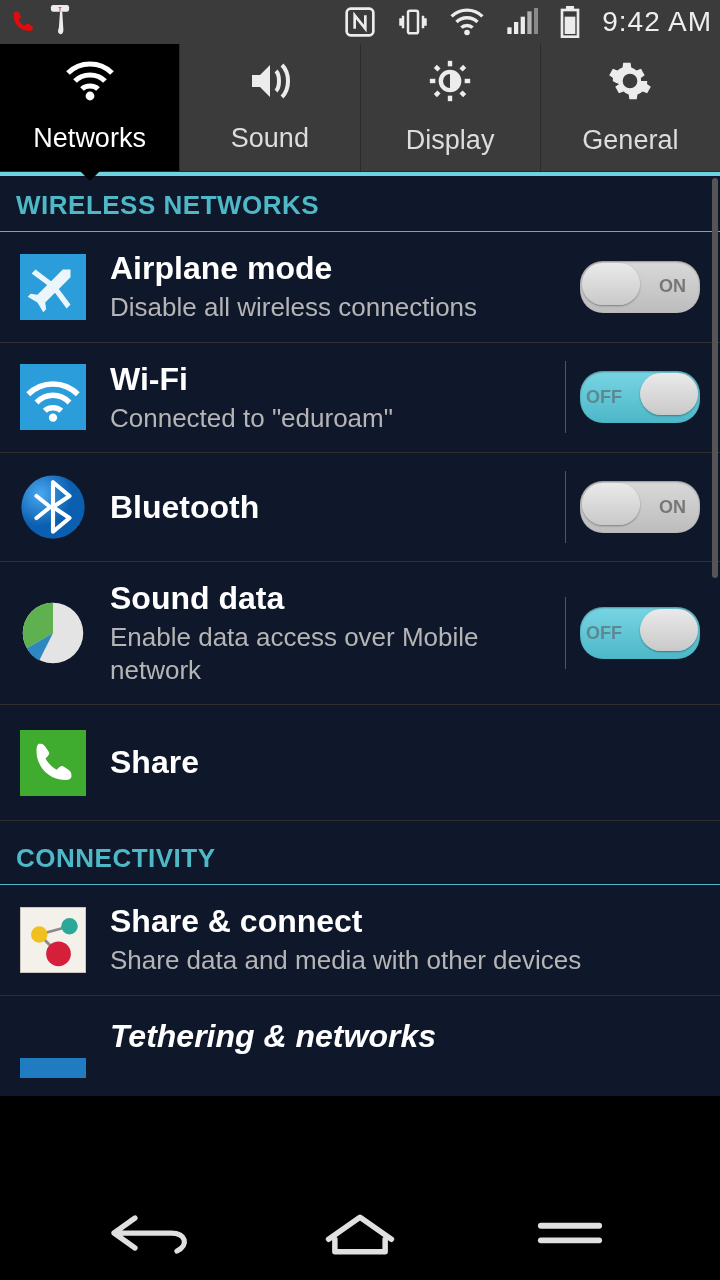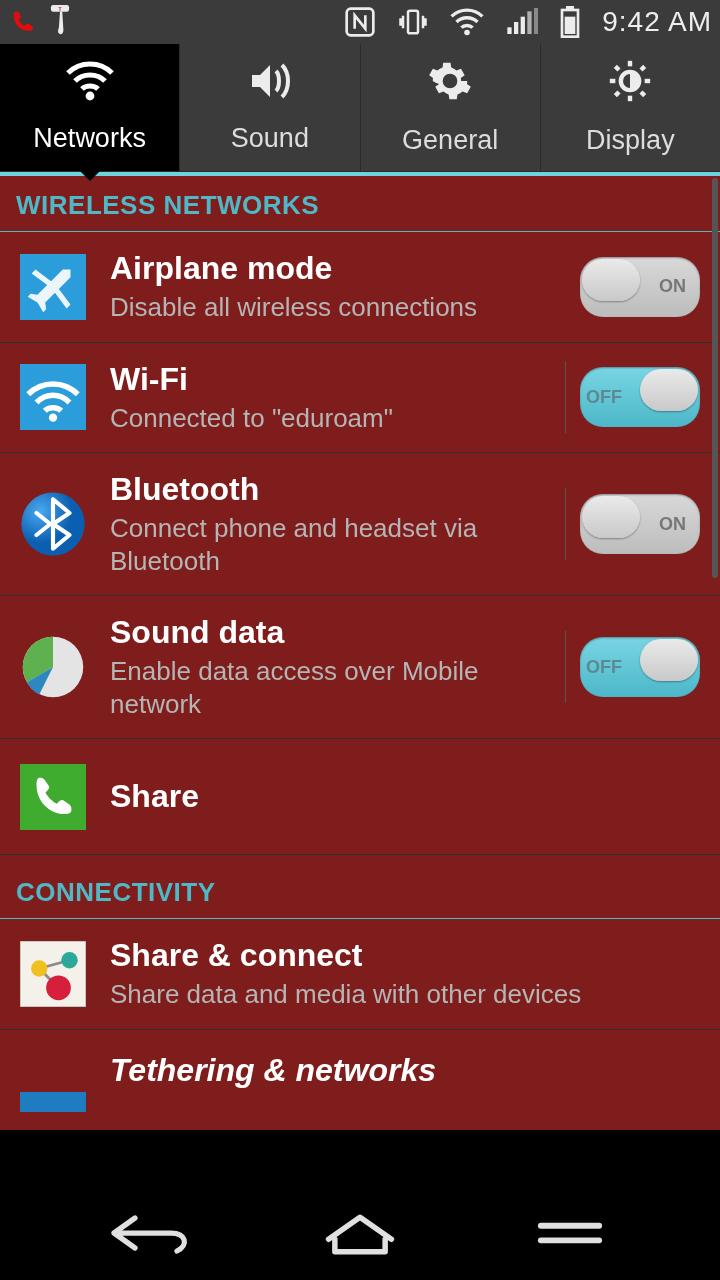--- a/index.html
+++ b/index.html
@@ -12,29 +12,29 @@
   
   .tabbar { height:128px; background:#3b3b3b; display:flex; border-bottom:1px solid #2a2a2a; }
   .tab { flex:1; display:flex; flex-direction:column; align-items:center; justify-content:center; gap:22px; color:#ddd; font-size:27px; position:relative; border-right:1px solid #2a2a2a; }
   .tab:last-child { border-right:none; }
   .tab.active { background:#000; color:#fff; font-weight:500; }
   .tab.active::after { content:""; position:absolute; bottom:-10px; left:50%; transform:translateX(-50%); width:0; height:0; border-left:10px solid transparent; border-right:10px solid transparent; border-top:10px solid #000; z-index:5; }
   .tabline { height:4px; background:#6fd3df; }
   
   .section-header { padding:14px 16px 10px; font-size:26px; font-weight:600; color:#4fb8c6; letter-spacing:.5px; border-bottom:1px solid #4fb8c6; text-transform:uppercase; }
   
-  .list { background:#7f1d1d; }
+  .list { background:#0f172a; }
   .row { display:flex; align-items:center; padding:18px 20px 18px 20px; border-bottom:1px solid #2f2f2f; min-height:100px; }
   .row .icon { width:66px; height:66px; flex-shrink:0; display:flex; align-items:center; justify-content:center; }
   .row .text { flex:1; padding-left:24px; display:flex; flex-direction:column; gap:2px;justify-content:space-between; }
   .row .title { font-size:32px; font-weight:600; color:#fff; }
   .row .sub   { font-size:26px; color:#b5b5b5; line-height:1.25; padding-top:2px; max-width:420px; }
   .row .vline { width:1px; height:72px; background:#555; margin:0 14px; }
   
-  .toggle { width:120px; height:60px; border-radius:23px; position:relative; background:linear-gradient(#d9d9d9,#bcbcbc); display:flex; align-items:center; font-size:18px; font-weight:700; color:#777; box-shadow:inset 0 1px 2px rgba(0,0,0,.35); }
+  .toggle { width:120px; height:52px; border-radius:23px; position:relative; background:linear-gradient(#d9d9d9,#bcbcbc); display:flex; align-items:center; font-size:18px; font-weight:700; color:#777; box-shadow:inset 0 1px 2px rgba(0,0,0,.35); }
   .toggle.on { background:linear-gradient(#79d5e3,#4cb7c8); color:#5b8992; }
   .toggle .lbl-off { position:absolute; left:6px;text-align:center; }
   .toggle .lbl-on  { position:absolute; right:14px; }
   .toggle.on .lbl-on { color:#fff; }
   .toggle .knob { position:absolute; top:2px; width:58px; height:42px; border-radius:21px; background:linear-gradient(#eaeaea,#c9c9c9); box-shadow:0 1px 2px rgba(0,0,0,.35); }
   .toggle .knob.left  { left:2px; }
   .toggle .knob.right { right:2px; }
   
   .navbar { position:absolute; bottom:0; left:0; right:0; height:96px; background:#000; display:flex; align-items:center; justify-content:space-evenly; border-top:1px solid #000; }
   .navbtn { width:120px; height:60px; display:flex; align-items:center; justify-content:center; }
@@ -110,44 +110,44 @@
         <circle cx="12" cy="17.5" r="2.2" fill="#fff"></circle>
       </svg>
     <span>Networks</span>
   </div>
   <div class="tab">
     <svg width="52" height="40" viewBox="0 0 24 20">
         <path fill="#ececec" d="M3 7h4l5-5v16l-5-5H3z"></path>
         <path d="M15 5c2 2 2 8 0 10M18 2c4 4 4 12 0 16" fill="none" stroke="#ececec" stroke-width="2"></path>
       </svg>
     <span>Sound</span>
-  </div>
-  <div class="tab">
-    <svg width="50" height="44" viewBox="0 0 24 24">
-        <path fill="#ececec" d="M12 8a4 4 0 100 8 4 4 0 000-8zm9.4 4c0 .6-.05 1.1-.14 1.6l2.1 1.6-2 3.5-2.5-1a8 8 0 01-2.8 1.6l-.4 2.7h-4l-.4-2.7a8 8 0 01-2.8-1.6l-2.5 1-2-3.5 2.1-1.6A8.2 8.2 0 012.6 12c0-.6.05-1.1.14-1.6L.64 8.8l2-3.5 2.5 1a8 8 0 012.8-1.6L8.3 2h4l.4 2.7a8 8 0 012.8 1.6l2.5-1 2 3.5-2.1 1.6c.09.5.14 1 .14 1.6z"></path>
-      </svg>
-    <span>General</span>
   </div>
   <div class="tab">
     <svg width="52" height="44" viewBox="0 0 24 24">
         <circle cx="12" cy="12" r="5" fill="none" stroke="#ececec" stroke-width="2.4"></circle>
         <path d="M12 12V7a5 5 0 010 10z" fill="#ececec"></path>
         <g stroke="#ececec" stroke-width="2.4">
           <line x1="12" y1="1" x2="12" y2="4"></line>
           <line x1="12" y1="20" x2="12" y2="23"></line>
           <line x1="1" y1="12" x2="4" y2="12"></line>
           <line x1="20" y1="12" x2="23" y2="12"></line>
           <line x1="4" y1="4" x2="6" y2="6"></line>
           <line x1="18" y1="18" x2="20" y2="20"></line>
           <line x1="4" y1="20" x2="6" y2="18"></line>
           <line x1="18" y1="6" x2="20" y2="4"></line>
         </g>
       </svg>
     <span>Display</span>
   </div>
+  <div class="tab">
+    <svg width="50" height="44" viewBox="0 0 24 24">
+        <path fill="#ececec" d="M12 8a4 4 0 100 8 4 4 0 000-8zm9.4 4c0 .6-.05 1.1-.14 1.6l2.1 1.6-2 3.5-2.5-1a8 8 0 01-2.8 1.6l-.4 2.7h-4l-.4-2.7a8 8 0 01-2.8-1.6l-2.5 1-2-3.5 2.1-1.6A8.2 8.2 0 012.6 12c0-.6.05-1.1.14-1.6L.64 8.8l2-3.5 2.5 1a8 8 0 012.8-1.6L8.3 2h4l.4 2.7a8 8 0 012.8 1.6l2.5-1 2 3.5-2.1 1.6c.09.5.14 1 .14 1.6z"></path>
+      </svg>
+    <span>General</span>
+  </div>
 </div>
 <div class="tabline"></div>
 
 <div class="list">
 
   <div class="section-header">WIRELESS NETWORKS</div>
 
   <div class="row">
     <div class="icon">
       <svg width="66" height="66" viewBox="0 0 48 48">
@@ -198,21 +198,20 @@
               <stop offset="0" stop-color="#4aa8f0"></stop>
               <stop offset="1" stop-color="#0b5fb0"></stop>
             </radialGradient>
           </defs>
           <circle cx="24" cy="24" r="23" fill="url(#bt)"></circle>
           <path d="M24 6v36l12-10-12-8 12-8-12-10zM12 16l10 8-10 8" fill="none" stroke="#fff" stroke-width="3" stroke-linejoin="round" stroke-linecap="round"></path>
         </svg>
     </div>
     <div class="text">
       <span class="title">Bluetooth</span>
-      <span class="sub">Connect phone and headset via Bluetooth</span>
     </div>
     <div class="vline"></div>
     <div class="toggle">
       <span class="lbl-off">OFF</span>
       <span class="lbl-on">ON</span>
       <span class="knob left"></span>
     </div>
   </div>
 
   <div class="row">

